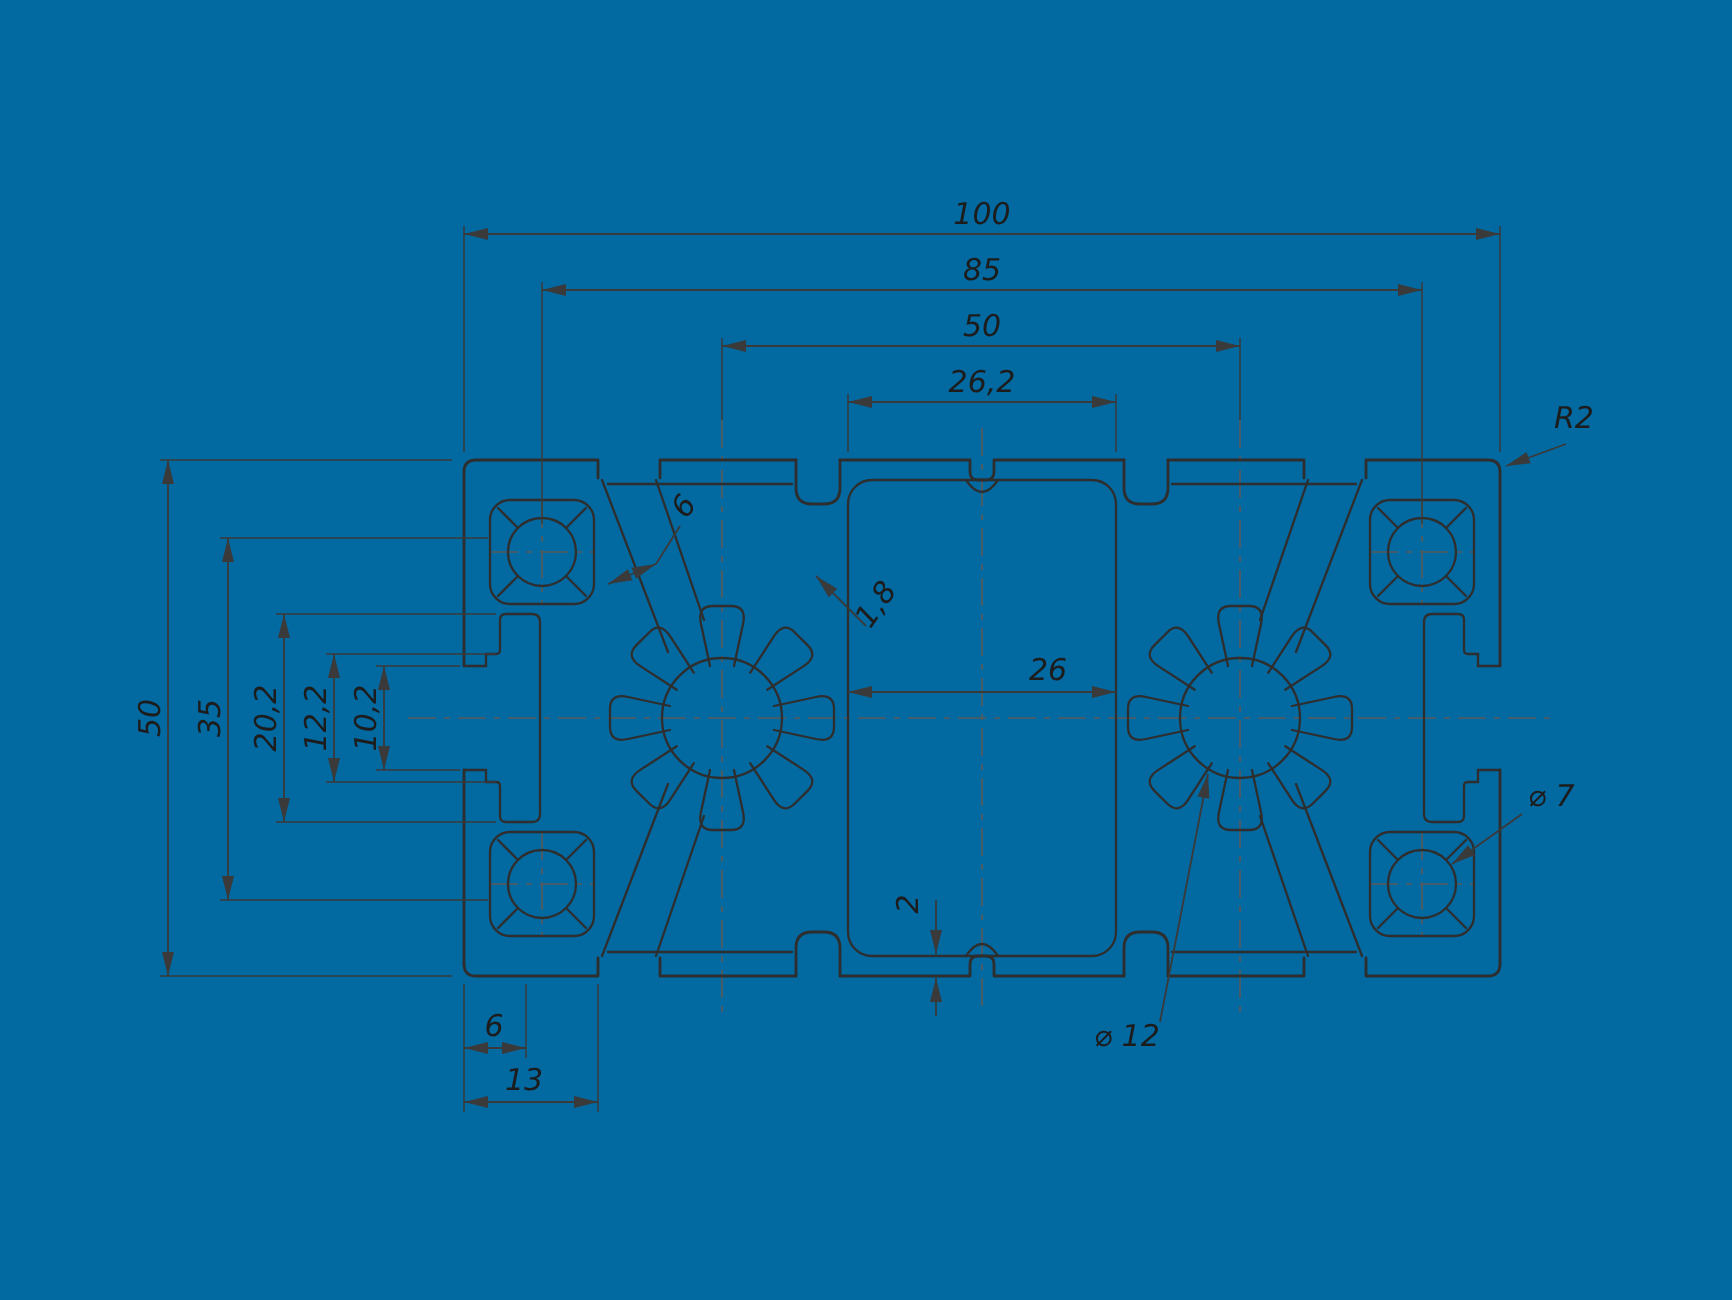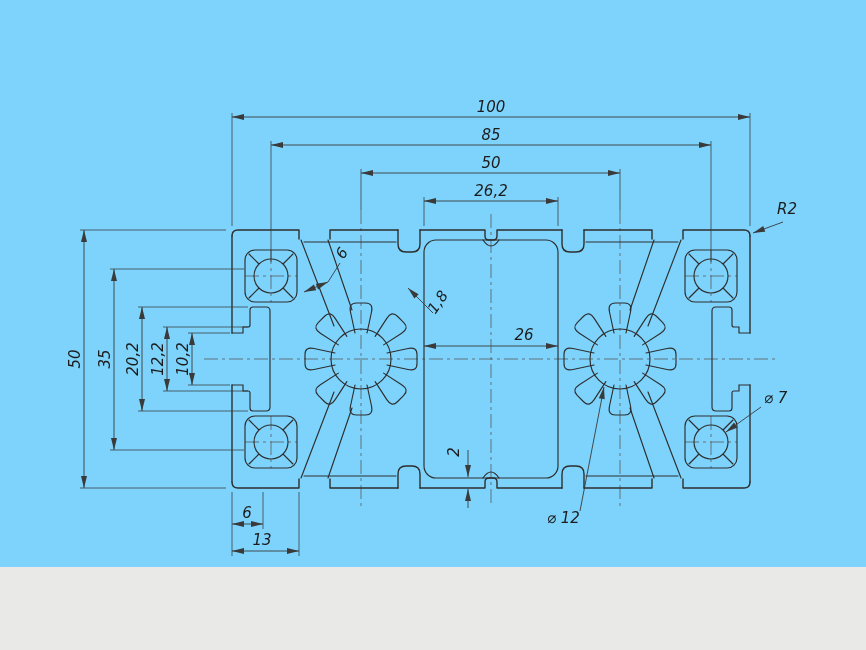--- a/index.html
+++ b/index.html
@@ -1,18 +1,18 @@
 <!DOCTYPE html>
 <html><head>
 <meta charset="utf-8">
 <style>
   html,body { margin:0; padding:0; background:#e9e9e7; }
   .canvas {
-    position:relative; width:866px; height:567px;
-    background:#7dd3fc; overflow:hidden;
+    position:relative; width:866px; height:650px;
+    background:#0369a1; overflow:hidden;
     font-family:"DejaVu Sans", sans-serif;
     text-align:right;
   }
   svg { position:absolute; inset:0; display:block; }
   .outline { stroke:#2e2e2e; stroke-width:1.4; fill:none; stroke-linecap:round; stroke-linejoin:round; }
   .inner   { stroke:#2e2e2e; stroke-width:1.15; fill:none; stroke-linecap:round; }
   .cl      { stroke:#5a5a5a; stroke-width:0.8; fill:none; stroke-dasharray:14 4 3 4; }
   .dim     { stroke:#3a3a3a; stroke-width:0.9; fill:none; }
   .ext     { stroke:#3a3a3a; stroke-width:0.75; fill:none; }
   .dimtxt  { font:italic 15px "DejaVu Sans", sans-serif; fill:#1c1c1c; }

